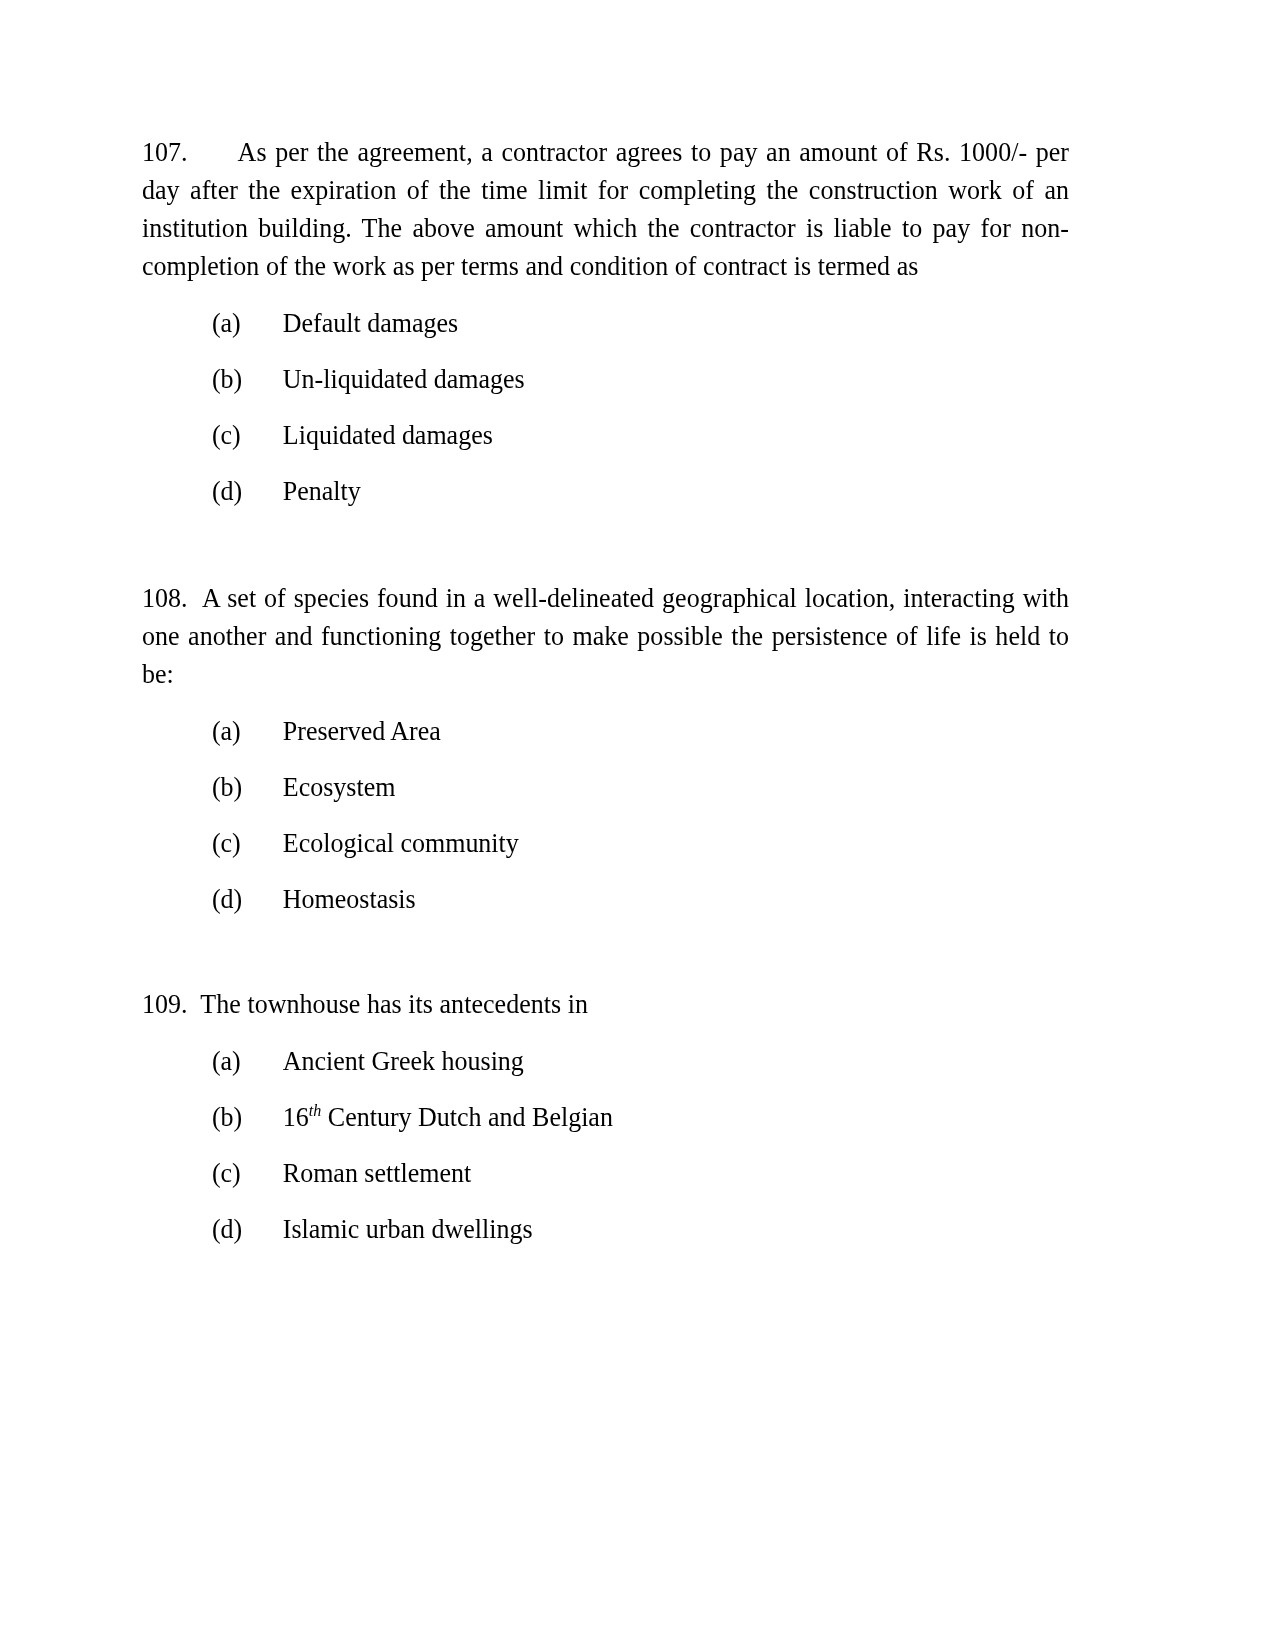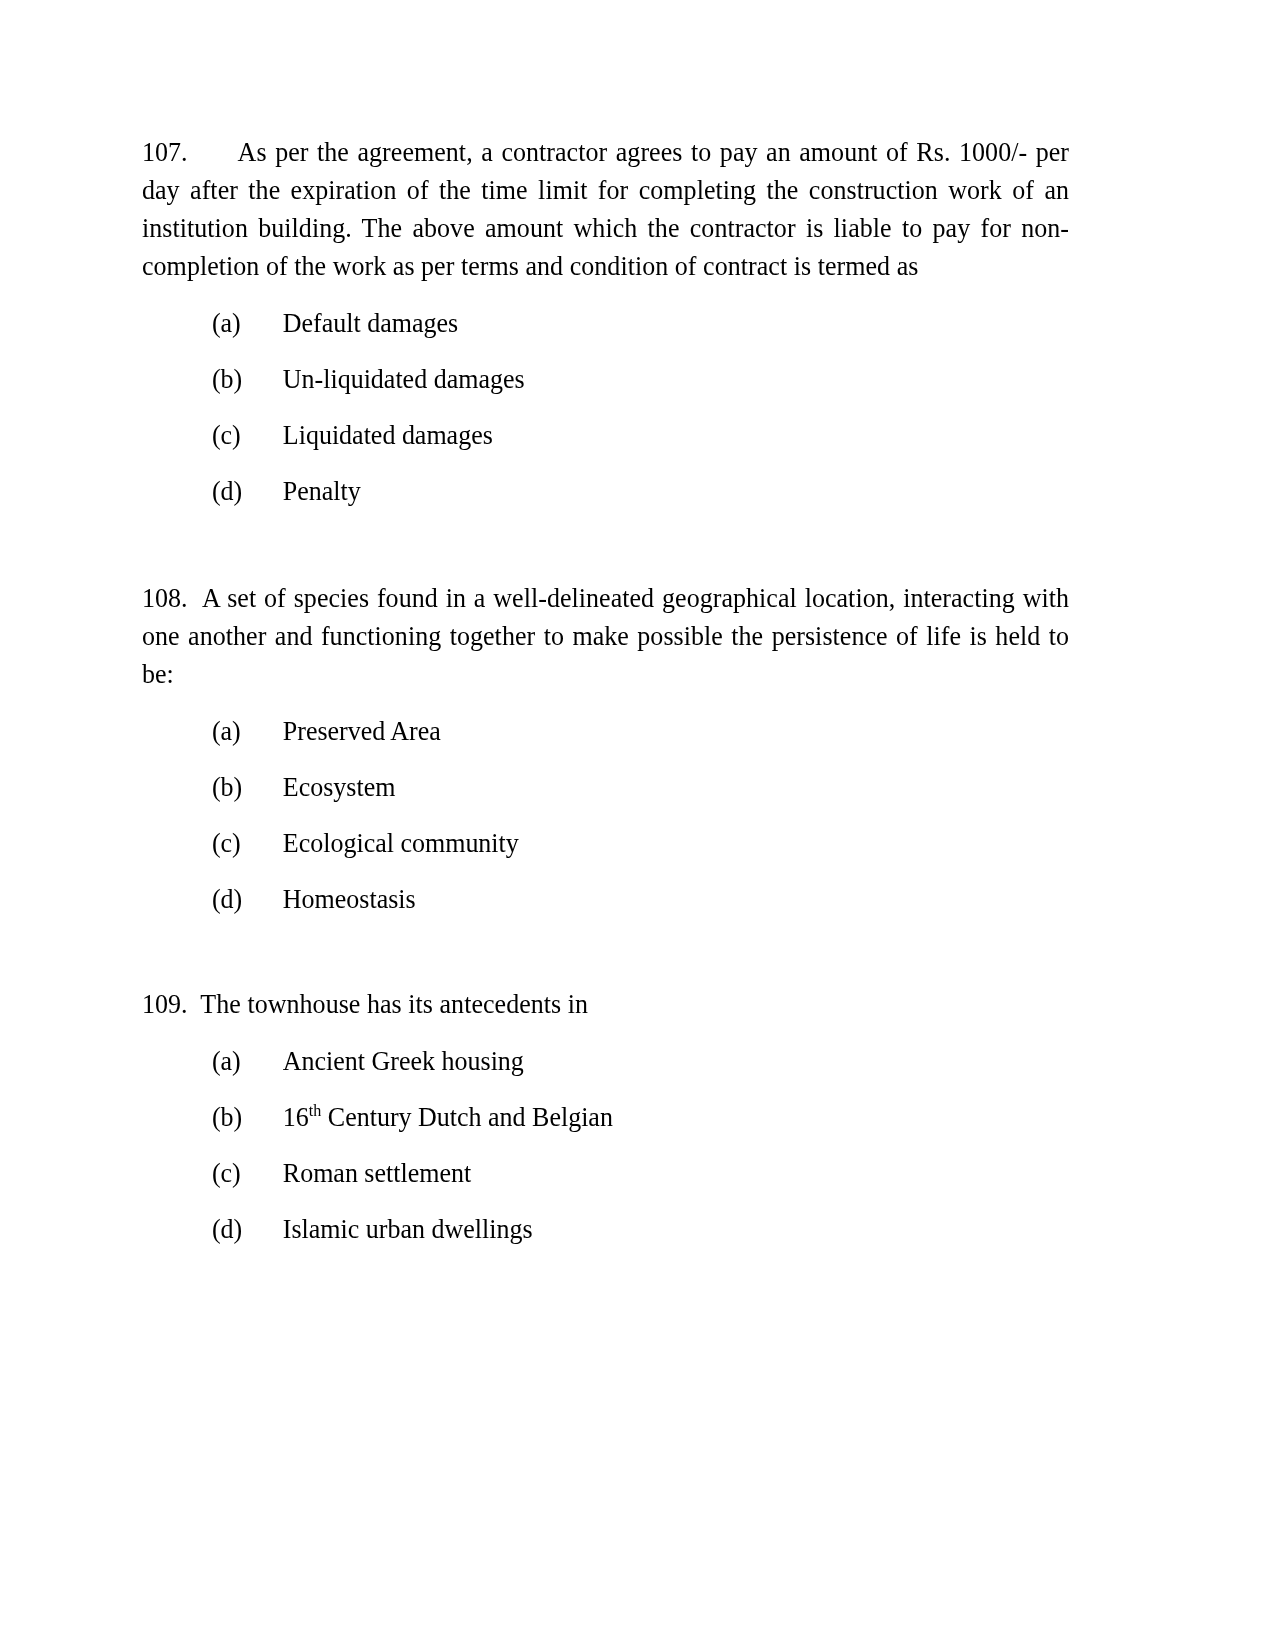--- a/index.html
+++ b/index.html
@@ -80,20 +80,21 @@
 
   .option-text {
     flex: 1 1 auto;
     white-space: pre-wrap;
   }
 
   .option-text sup {
     font-size: 0.62em;
     vertical-align: super;
     line-height: 0;
+    font-style: italic;
   }
 
   
   .gap-stem-to-options { height: 20px; }
   .opt-gap { height: 20px; }
   .gap-between-questions { height: 70px; }
   .gap-between-questions-b { height: 68px; }
 </style>
 </head>
 <body>

